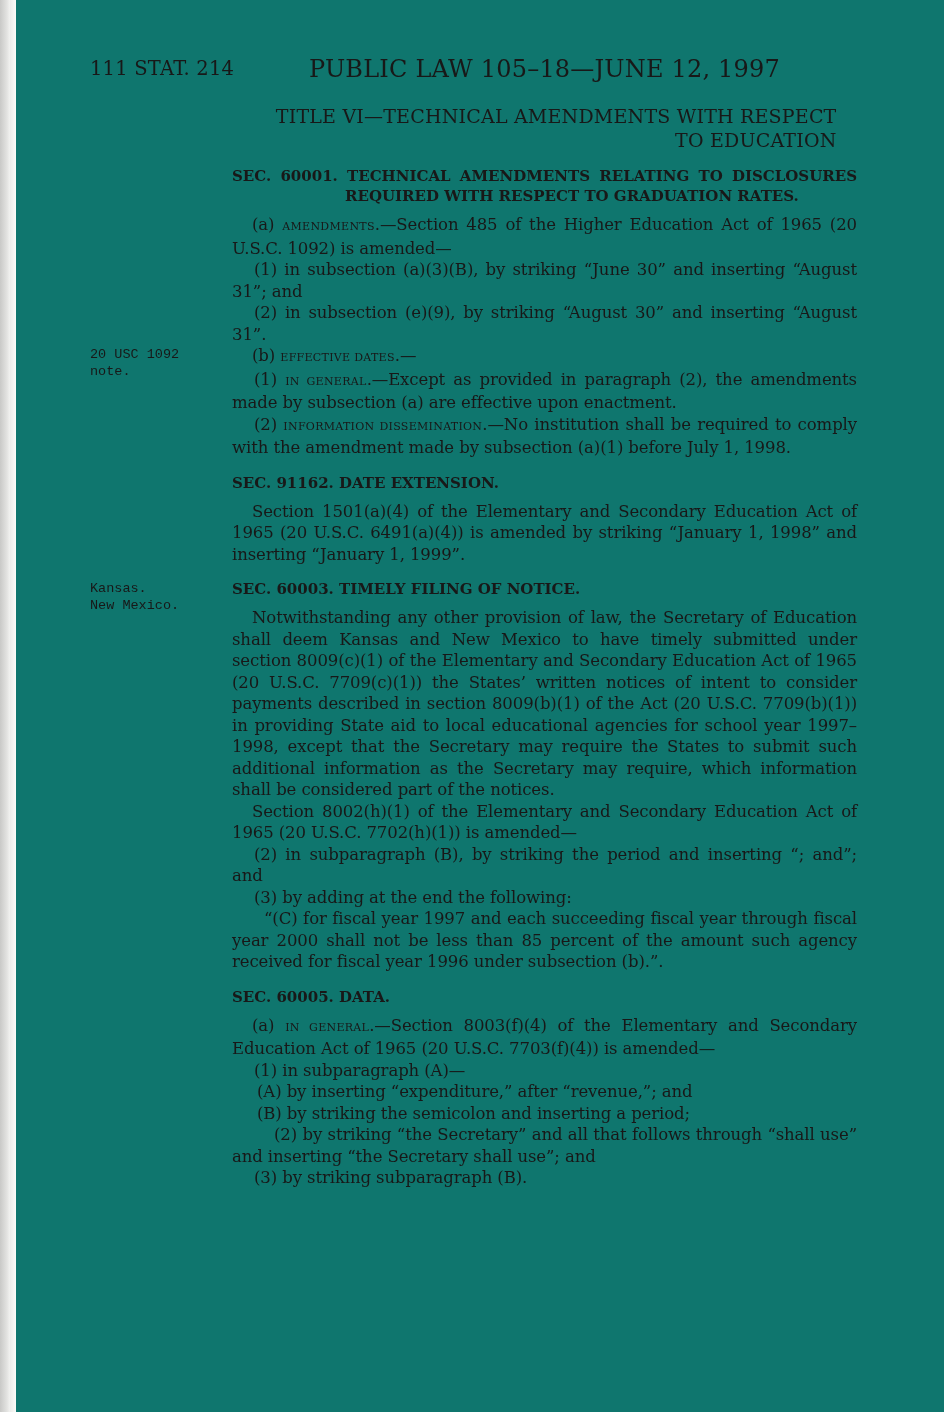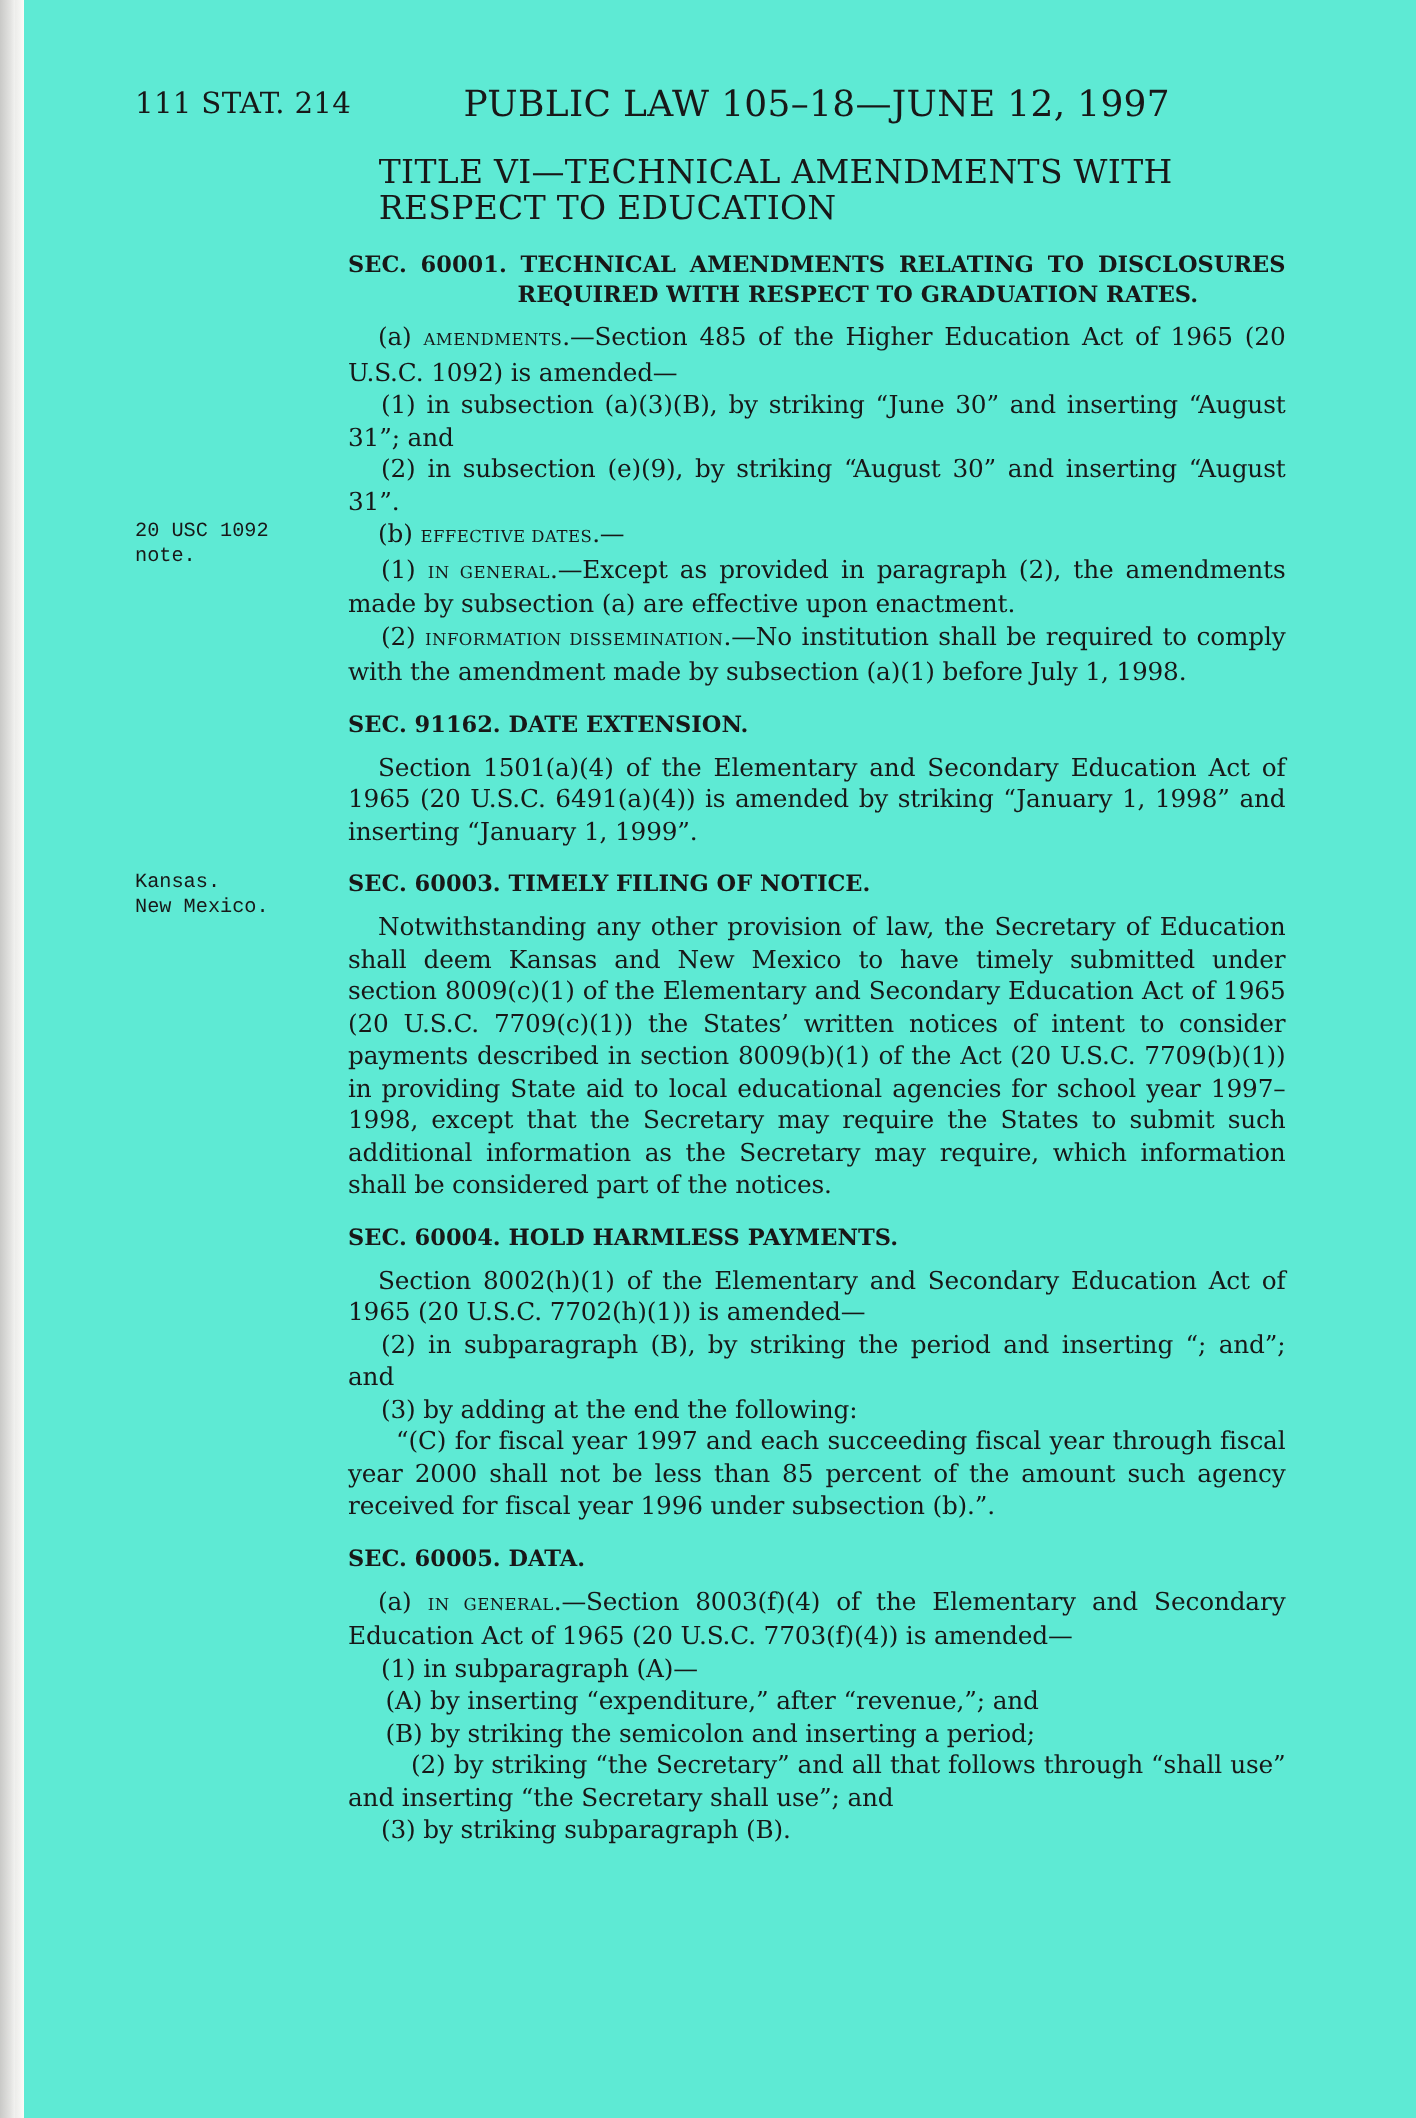--- a/index.html
+++ b/index.html
@@ -1,19 +1,19 @@
 <!DOCTYPE html>
 <html><head>
 <meta charset="utf-8">
 <style>
   html,body{margin:0;padding:0;background:#888;}
   .page{
     position:relative;
     width:944px;height:1412px;
-    background:#5eead4;
+    background:#0f766e;
     font-family:"DejaVu Serif","Liberation Serif",serif;
     color:#181818;
     overflow:hidden;
   }
   .scan-edge{
     position:absolute;left:0;top:0;width:10px;height:100%;
     background:linear-gradient(to right,#c9c9c7,#e3e3e1 70%,#f2f2f0);
   }
   .scan-edge2{
     position:absolute;left:10px;top:0;width:6px;height:100%;
@@ -26,22 +26,22 @@
   .hdr-law{
     position:absolute;left:232px;top:55px;width:625px;
     text-align:center;font-size:24px;letter-spacing:.2px;white-space:nowrap;
   }
   .content{
     position:absolute;left:232px;top:98px;width:625px;
     font-size:16.5px;line-height:21.5px;letter-spacing:-0.1px;
   }
   .doc-title{
     max-width:584px;margin:6px auto 0;
-    text-align:left;
-    font-size:22px;line-height:24px;letter-spacing:.2px;
+    text-align:right;
+    font-size:19px;line-height:24px;letter-spacing:.2px;
   }
   .sec{margin:0;}
   .sec-h{
     margin:14px 0 8px;
     font-weight:bold;
     font-size:15px;line-height:20px;
     text-align:justify;
     padding-left:113px;text-indent:-113px;
     letter-spacing:0;
     position:relative;
@@ -94,21 +94,20 @@
       <p class="body p1">Section 1501(a)(4) of the Elementary and Secondary Education Act of 1965 (20 U.S.C. 6491(a)(4)) is amended by striking “January 1, 1998” and inserting “January 1, 1999”.</p>
     </div>
 
     <div class="sec">
       <p class="sec-h"><span class="margin-note">Kansas.
 New Mexico.</span><span>SEC. 60003. TIMELY FILING OF NOTICE.</span></p>
       <p class="body p1">Notwithstanding any other provision of law, the Secretary of Education shall deem Kansas and New Mexico to have timely submitted under section 8009(c)(1) of the Elementary and Secondary Education Act of 1965 (20 U.S.C. 7709(c)(1)) the States’ written notices of intent to consider payments described in section 8009(b)(1) of the Act (20 U.S.C. 7709(b)(1)) in providing State aid to local educational agencies for school year 1997–1998, except that the Secretary may require the States to submit such additional information as the Secretary may require, which information shall be considered part of the notices.</p>
     </div>
 
     <div class="sec">
-      <p class="sec-h">SEC. 60004. HOLD HARMLESS PAYMENTS.</p>
       <p class="body p1">Section 8002(h)(1) of the Elementary and Secondary Education Act of 1965 (20 U.S.C. 7702(h)(1)) is amended—</p>
       <p class="body p2">(2) in subparagraph (B), by striking the period and inserting “; and”; and</p>
       <p class="body p2">(3) by adding at the end the following:</p>
       <p class="body p4">“(C) for fiscal year 1997 and each succeeding fiscal year through fiscal year 2000 shall not be less than 85 percent of the amount such agency received for fiscal year 1996 under subsection (b).”.</p>
     </div>
 
     <div class="sec">
       <p class="sec-h">SEC. 60005. DATA.</p>
       <p class="body p1"><span>(a) </span><span class="sc">IN GENERAL</span><span>.—Section 8003(f)(4) of the Elementary and Secondary Education Act of 1965 (20 U.S.C. 7703(f)(4)) is amended—</span></p>
       <p class="body p2">(1) in subparagraph (A)—</p>

